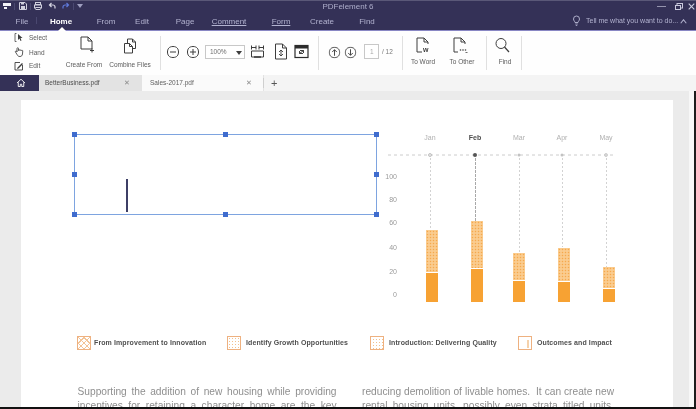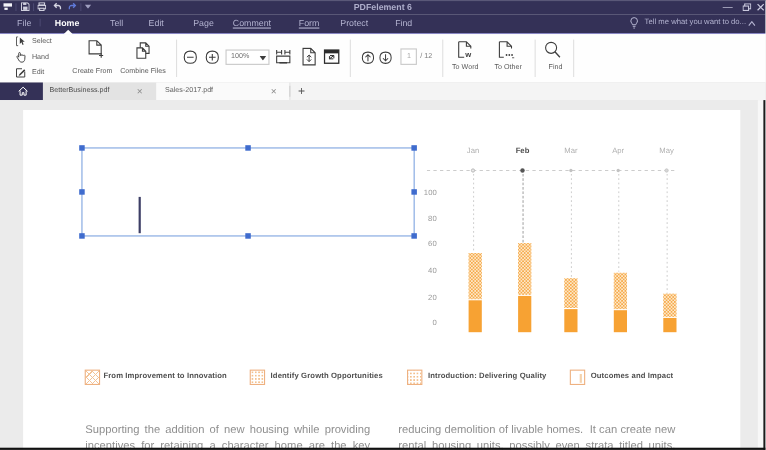--- a/index.html
+++ b/index.html
@@ -2,21 +2,21 @@
 <html><head>
 <meta charset="utf-8">
 <style>
   html,body{margin:0;padding:0;}
   body{width:696px;height:409px;overflow:hidden;font-family:"Liberation Sans",sans-serif;}
   .app{position:relative;width:696px;height:409px;background:#ebebeb;overflow:hidden;}
   .abs{position:absolute;}
   .titlebar{left:0;top:0;width:696px;height:13px;background:#343157;border-top:1px solid #5a5878;box-sizing:border-box;}
   .ticon{position:absolute;top:2px;}
   .tsep{position:absolute;top:3px;width:1px;height:7px;background:#4a4870;}
-  .apptitle{position:absolute;left:0;top:2px;width:696px;text-align:center;color:#aeaecb;font-size:8px;font-weight:bold;}
+  .apptitle{position:absolute;left:0;top:2px;width:696px;text-align:center;color:#aeaecb;font-size:8px;}
   .menubar{left:0;top:13px;width:696px;height:16.5px;background:#343157;}
   .mi{position:absolute;top:17px;font-size:8px;color:#b3b3d0;transform:translateX(-50%);}
   .mi.active{color:#ffffff;font-weight:bold;}
   .accent{left:0;top:29.5px;width:696px;height:1.5px;background:#8987c4;}
   .notch{left:58px;top:27px;width:0;height:0;border-left:4px solid transparent;border-right:4px solid transparent;border-bottom:4px solid #ffffff;}
   .toolbar{left:0;top:31px;width:696px;height:44px;background:#fefefe;}
   .tlabel{position:absolute;font-size:6.5px;color:#5a5a5a;}
   .biglabel{position:absolute;font-size:6.5px;color:#5a5a5a;text-align:center;transform:translateX(-50%);white-space:nowrap;}
   .vsep{position:absolute;width:1px;height:34px;background:#e0e0e0;}
   .combo{position:absolute;box-sizing:border-box;border:1px solid #c8c8c8;background:#fff;}
@@ -87,26 +87,26 @@
       <rect x="1" y="5" width="10" height="8" fill="#343157" stroke="#c9c9dd" stroke-width="2"></rect>
     </svg>
   <svg class="ticon" style="left:688px;top:3px;" width="7" height="7" viewBox="0 0 10 10">
       <path d="M1 1 L9 9 M9 1 L1 9" stroke="#c9c9dd" stroke-width="1.6"></path>
     </svg>
 
   <div class="abs menubar"></div>
   <div class="mi" style="left:22px;">File</div>
   <div class="tsep" style="left:36px;top:17px;"></div>
   <div class="mi active" style="left:61px;">Home</div>
-  <div class="mi" style="left:106px;">Tell</div>
+  <div class="mi" style="left:106px;">From</div>
   <div class="mi" style="left:142px;">Edit</div>
   <div class="mi" style="left:185px;">Page</div>
   <div class="mi" style="left:229px;text-decoration:underline;">Comment</div>
   <div class="mi" style="left:281px;text-decoration:underline;">Form</div>
-  <div class="mi" style="left:322px;">Protect</div>
+  <div class="mi" style="left:322px;">Create</div>
   <div class="mi" style="left:367px;">Find</div>
   <svg class="abs" style="left:572px;top:15px;" width="9" height="12" viewBox="0 0 18 24">
       <path d="M9 2 a6 6 0 0 1 6 6 c0 3-2.5 4.5-3 7 h-6 c-.5-2.5-3-4-3-7 a6 6 0 0 1 6-6z" fill="none" stroke="#b9b9d4" stroke-width="1.8"></path>
       <path d="M6.5 18 h5 M7.5 21 h3" stroke="#b9b9d4" stroke-width="1.6"></path>
     </svg>
   <div class="mi" style="left:586px;transform:none;font-size:7px;">Tell me what you want to do...</div>
   <svg class="abs" style="left:680px;top:19px;" width="7" height="5" viewBox="0 0 10 7">
       <path d="M1 6 L5 1 L9 6" fill="none" stroke="#b3b3d0" stroke-width="1.5"></path>
     </svg>
 

